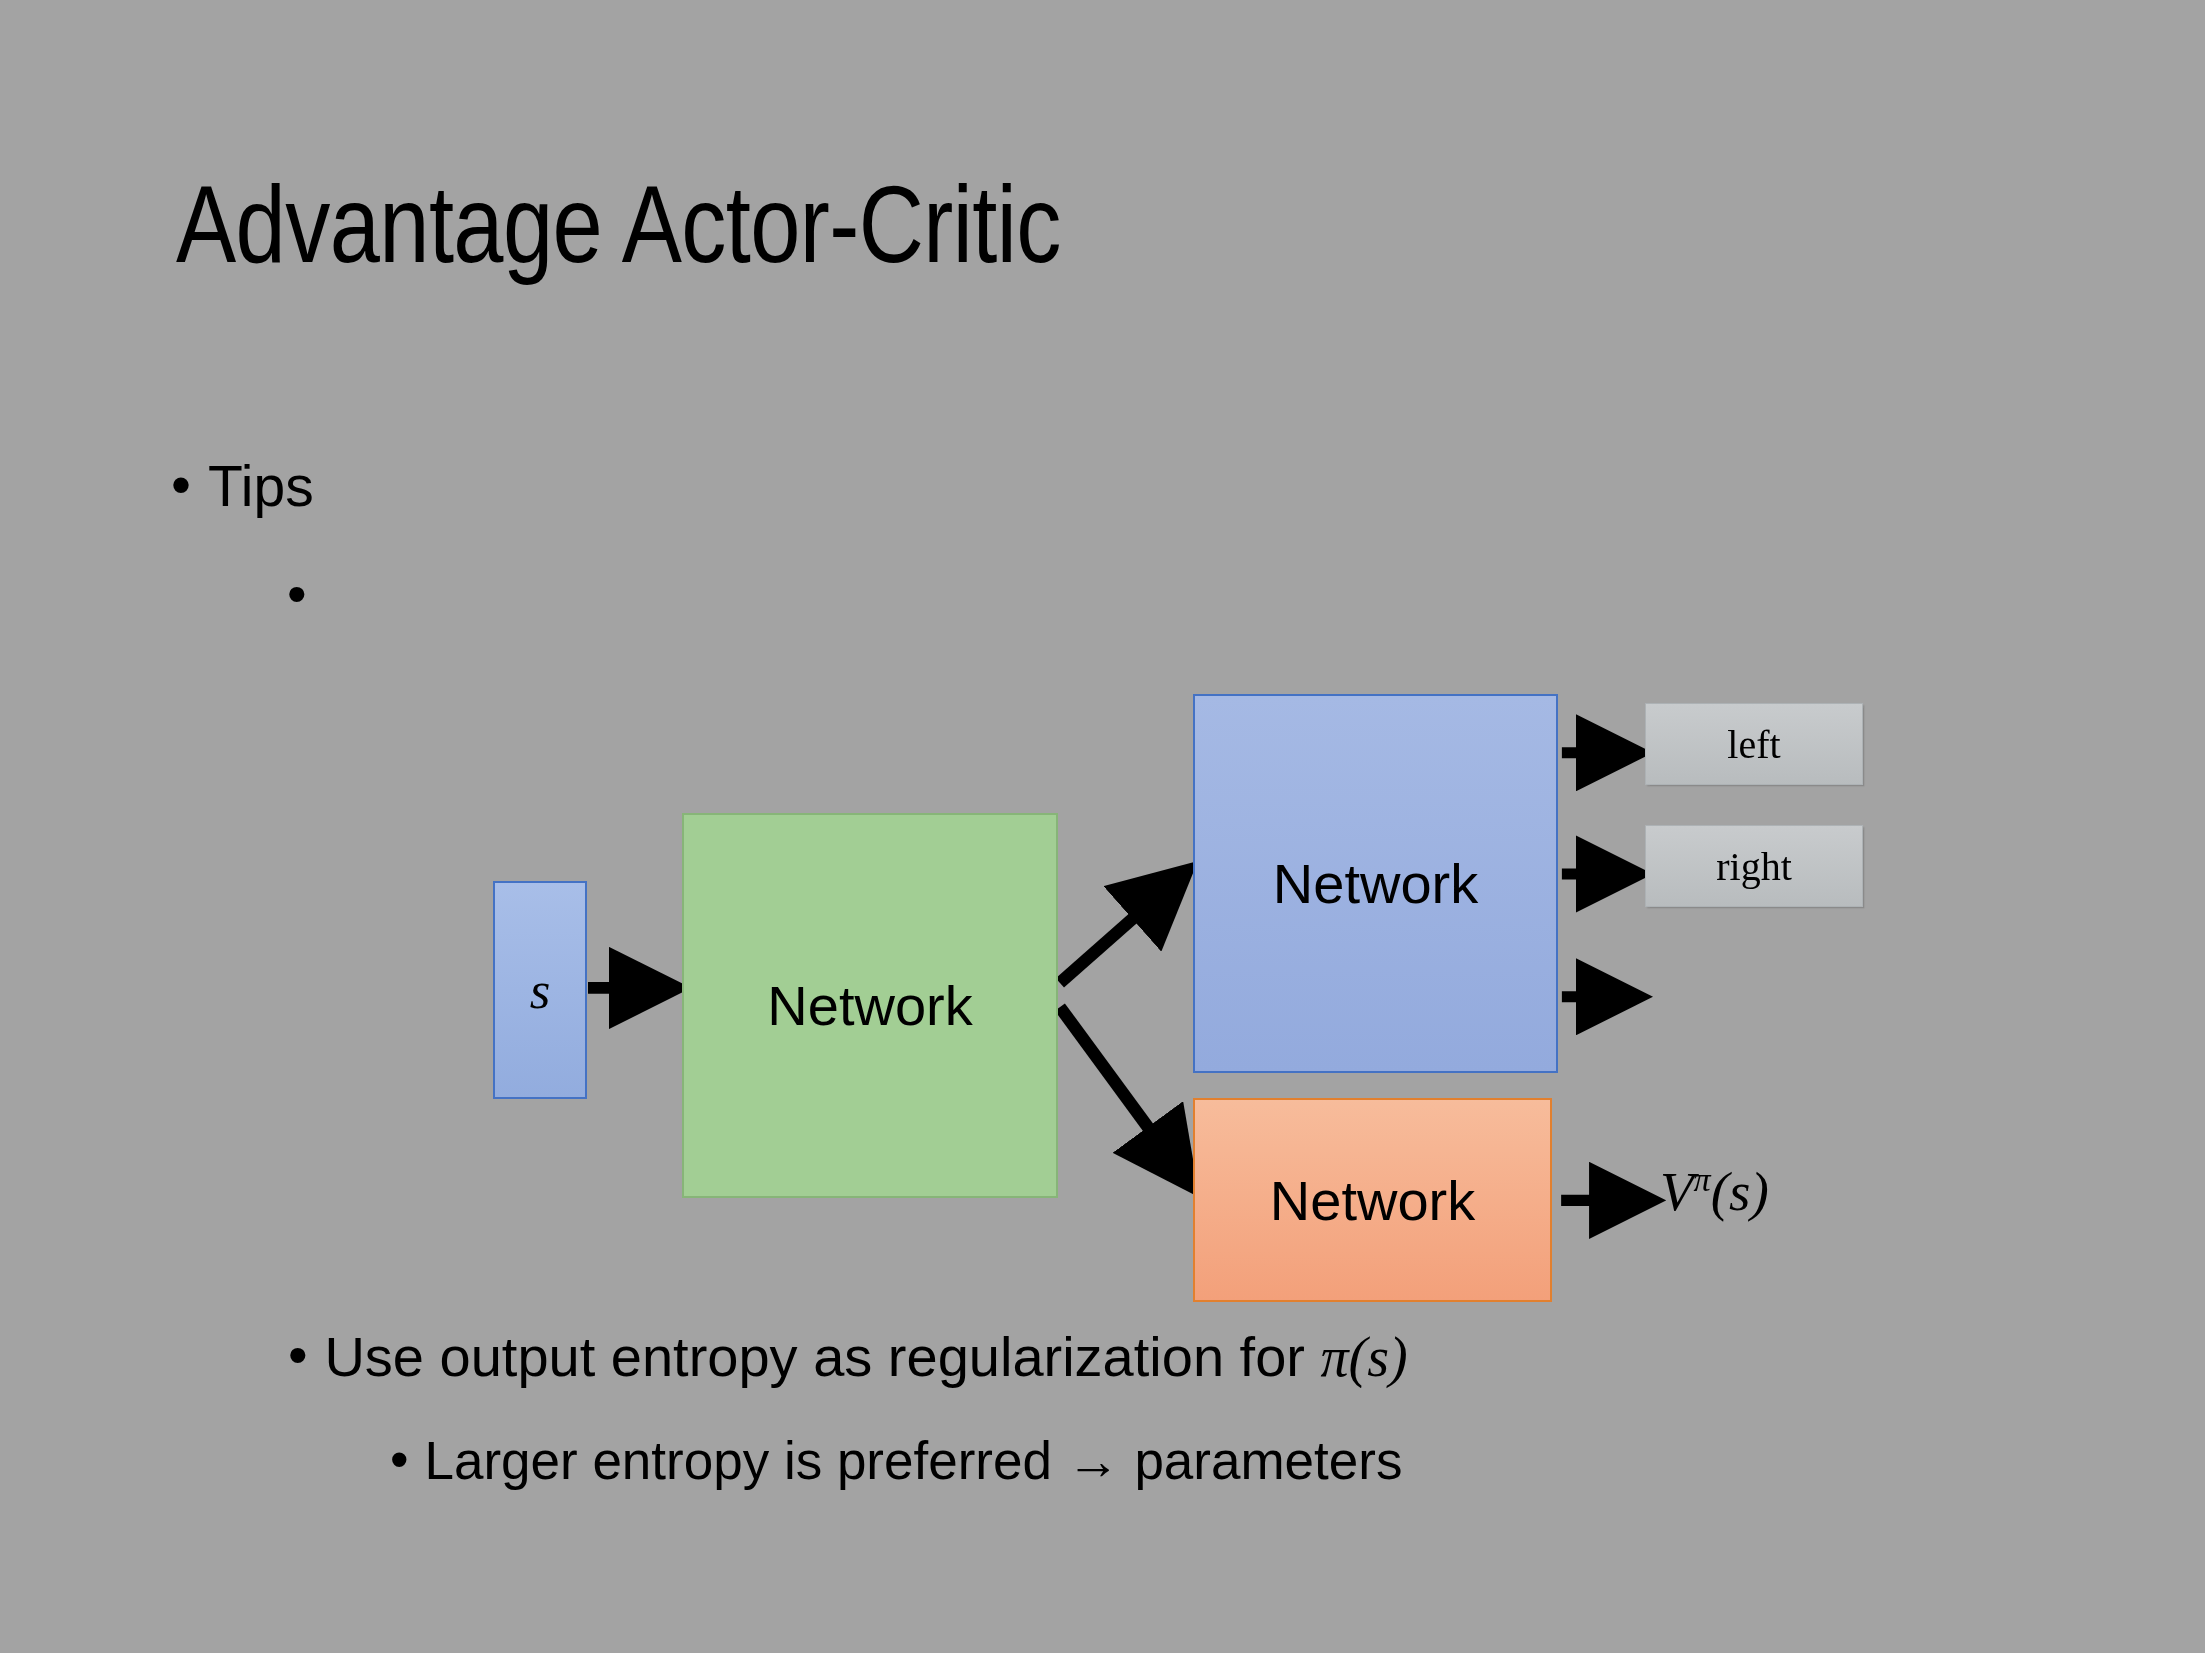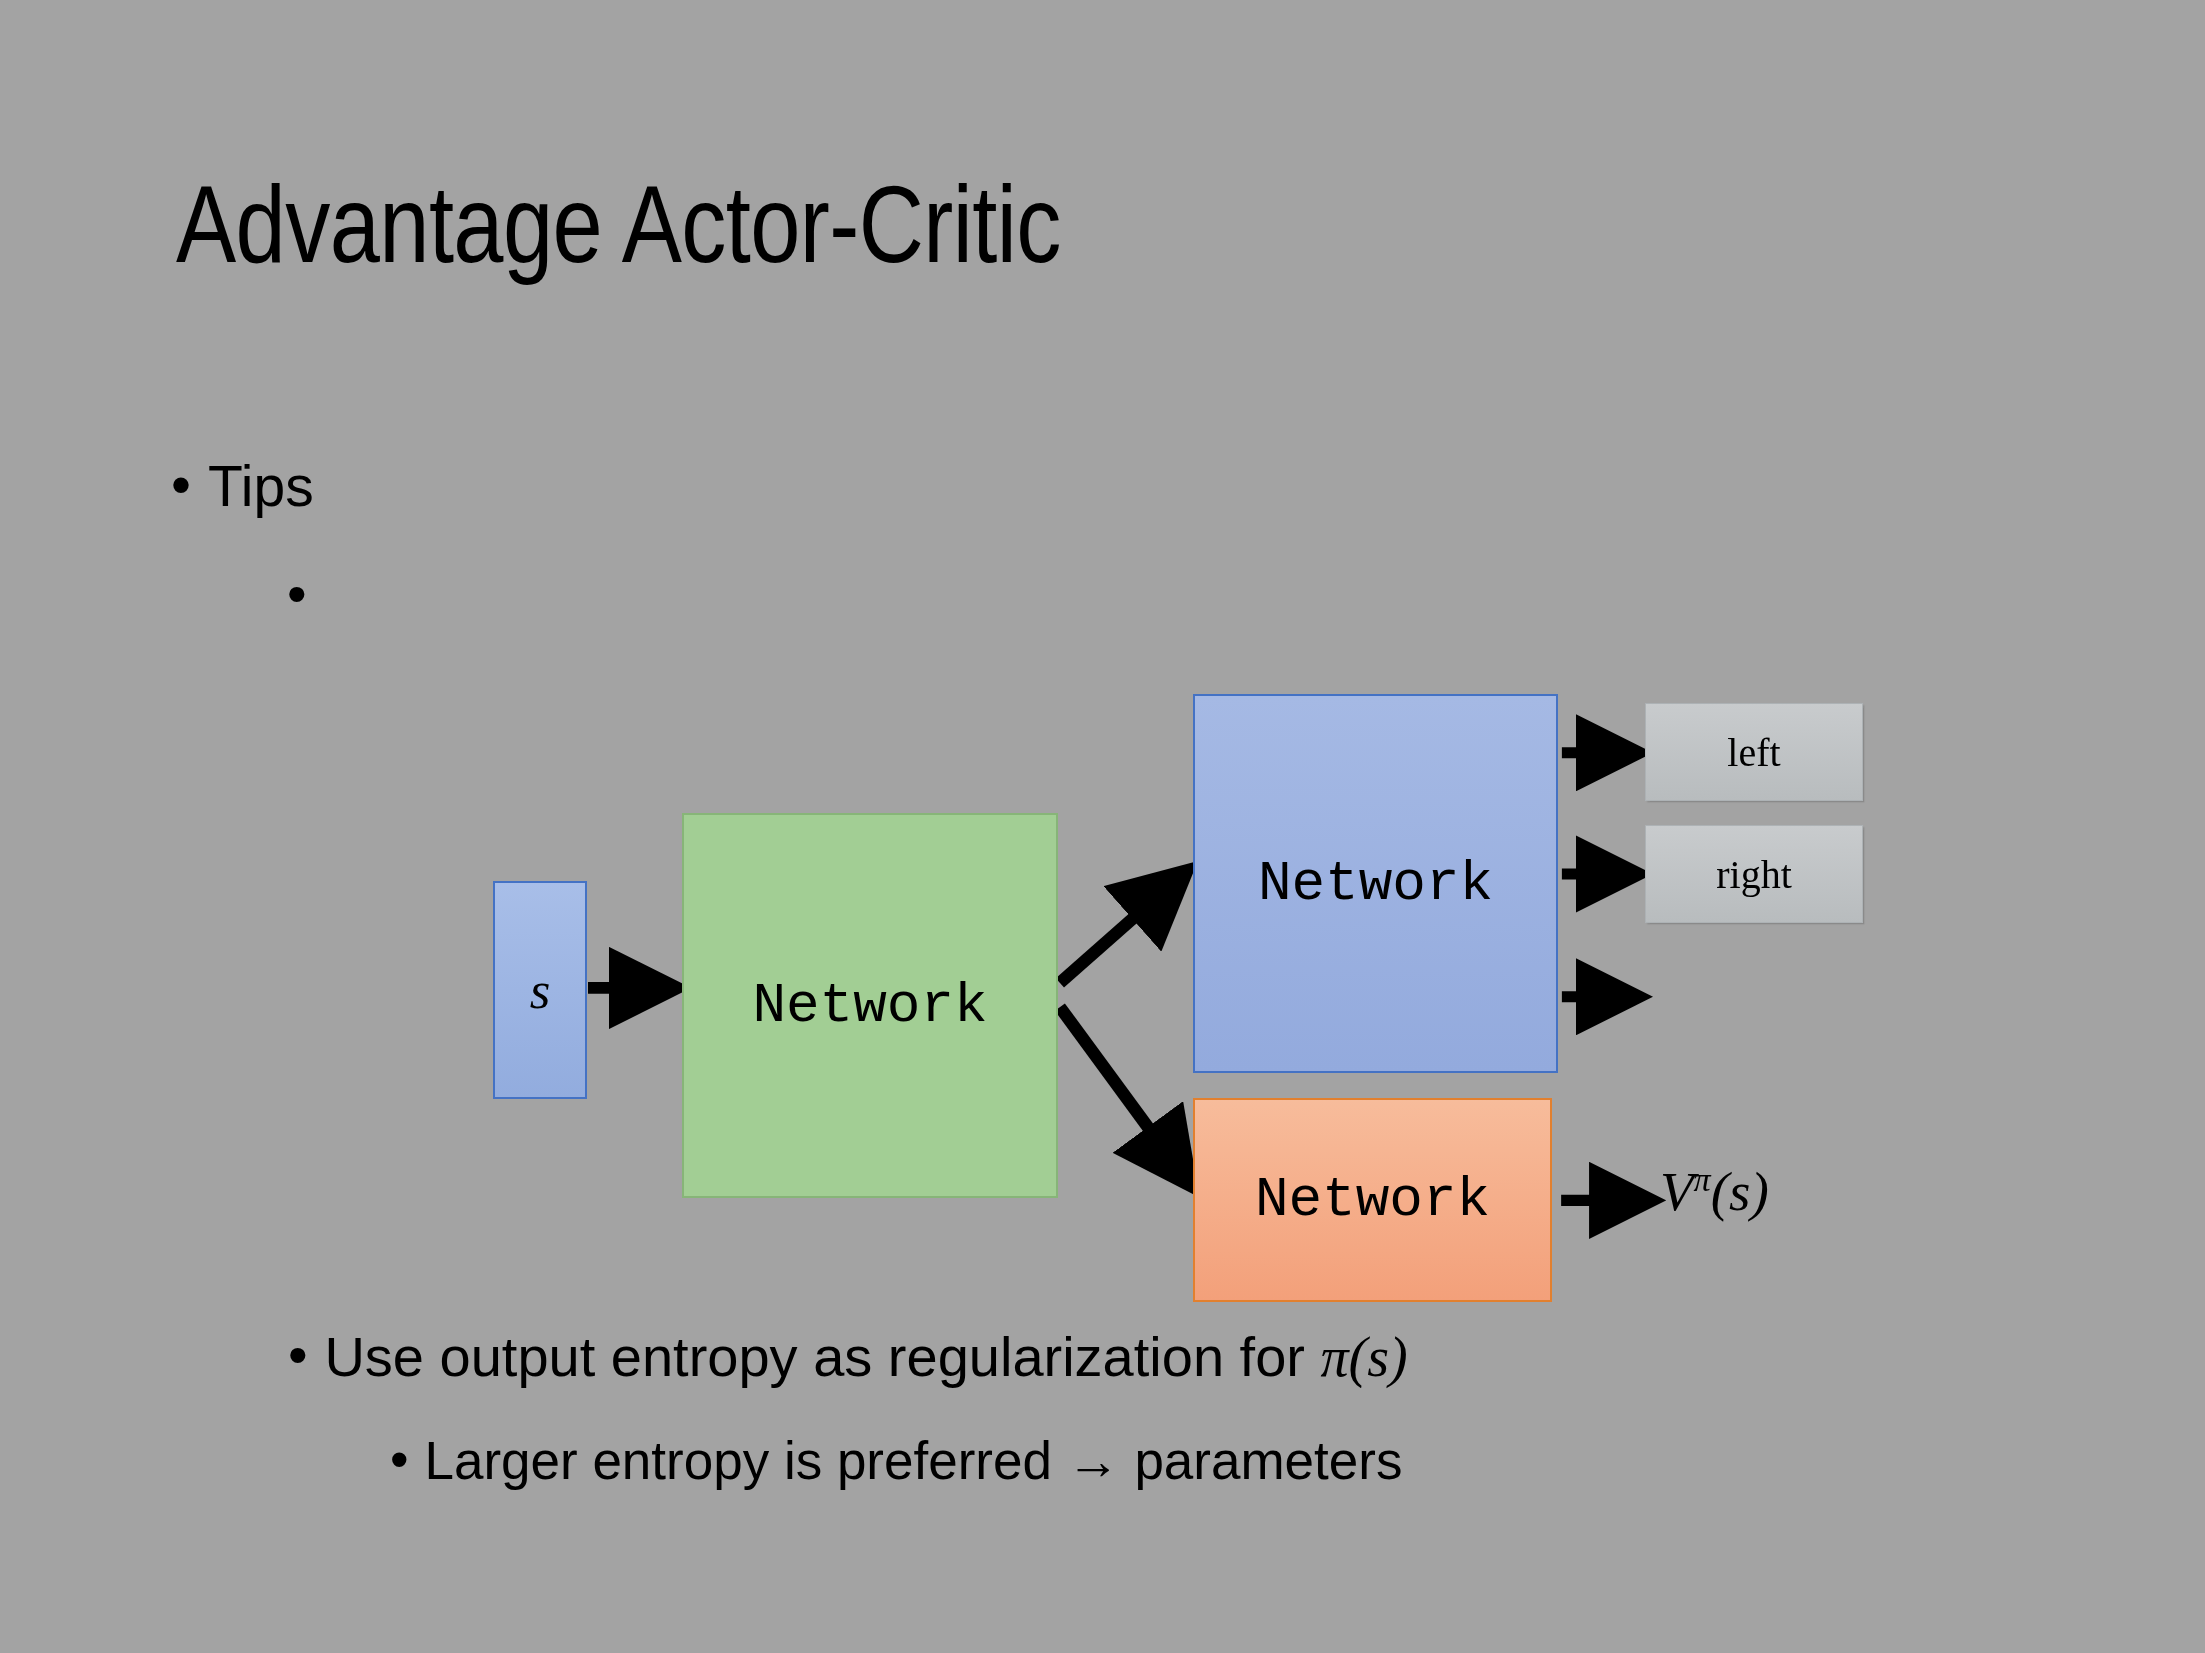--- a/index.html
+++ b/index.html
@@ -78,21 +78,21 @@
     left: 0; top: 0;
     width: 2205px; height: 1654px;
     pointer-events: none;
   }
   .box {
     position: absolute;
     box-sizing: border-box;
     display: flex;
     align-items: center;
     justify-content: center;
-    font-family: Liberation Mono, monospace;
+    font-family: Liberation Sans, sans-serif;
     color: #000000;
   }
 
   #box-s {
     left: 493px; top: 881px;
     width: 94px; height: 218px;
     background: linear-gradient(to bottom, #A8BEE8 0%, #92ACDE 100%);
     border: 2.2px solid #4472C4;
     font-family: "Liberation Serif", serif;
     font-style: italic;
@@ -114,21 +114,21 @@
   }
   #box-orange {
     left: 1193px; top: 1098px;
     width: 359px; height: 204px;
     background: linear-gradient(to bottom, #F7BC9B 0%, #F3A07A 100%);
     border: 2.2px solid #E2802F;
     font-size: 56px;
   }
   .gray-box {
     left: 1645px;
-    width: 218px; height: 98px;
+    width: 218px; height: 82px;
     background: linear-gradient(to bottom, #C8CBCD 0%, #B8BCBE 100%);
     border: 1.5px solid #ADB2B5;
     box-shadow: 1.5px 1.5px 1.5px rgba(0,0,0,0.15);
     font-family: "Liberation Serif", serif;
     font-size: 40px;
   }
   #box-left  { top: 703px; }
   #box-right { top: 825px; }
   #box-fire  { top: 948px; }
 

